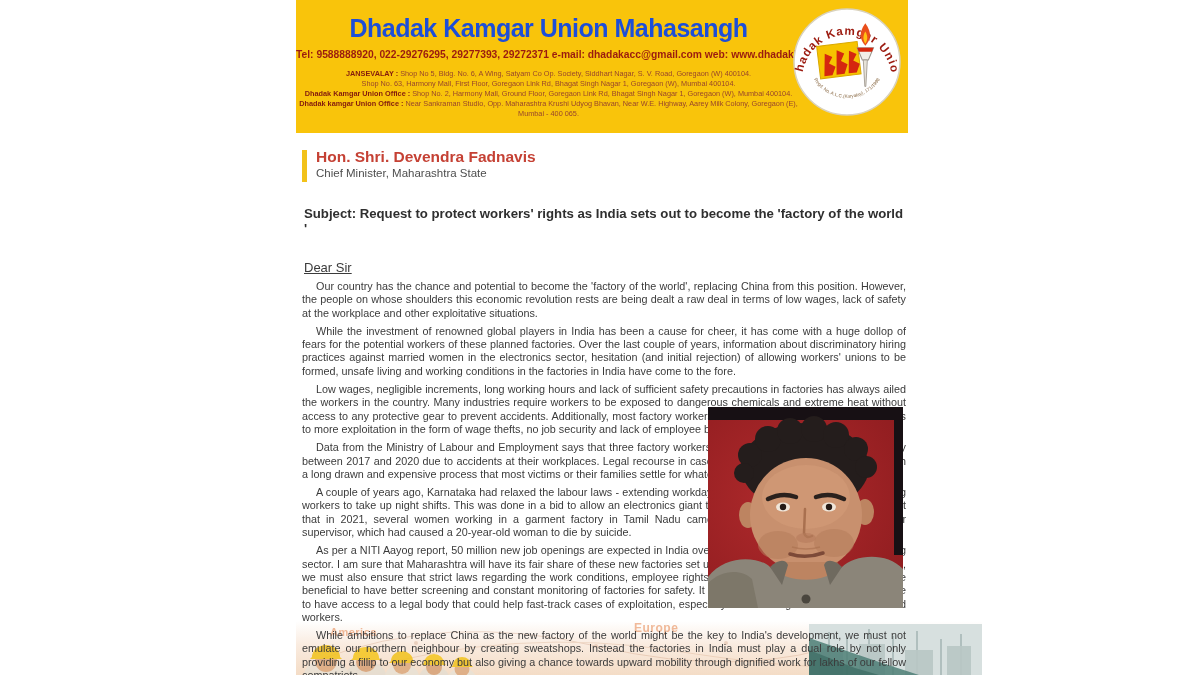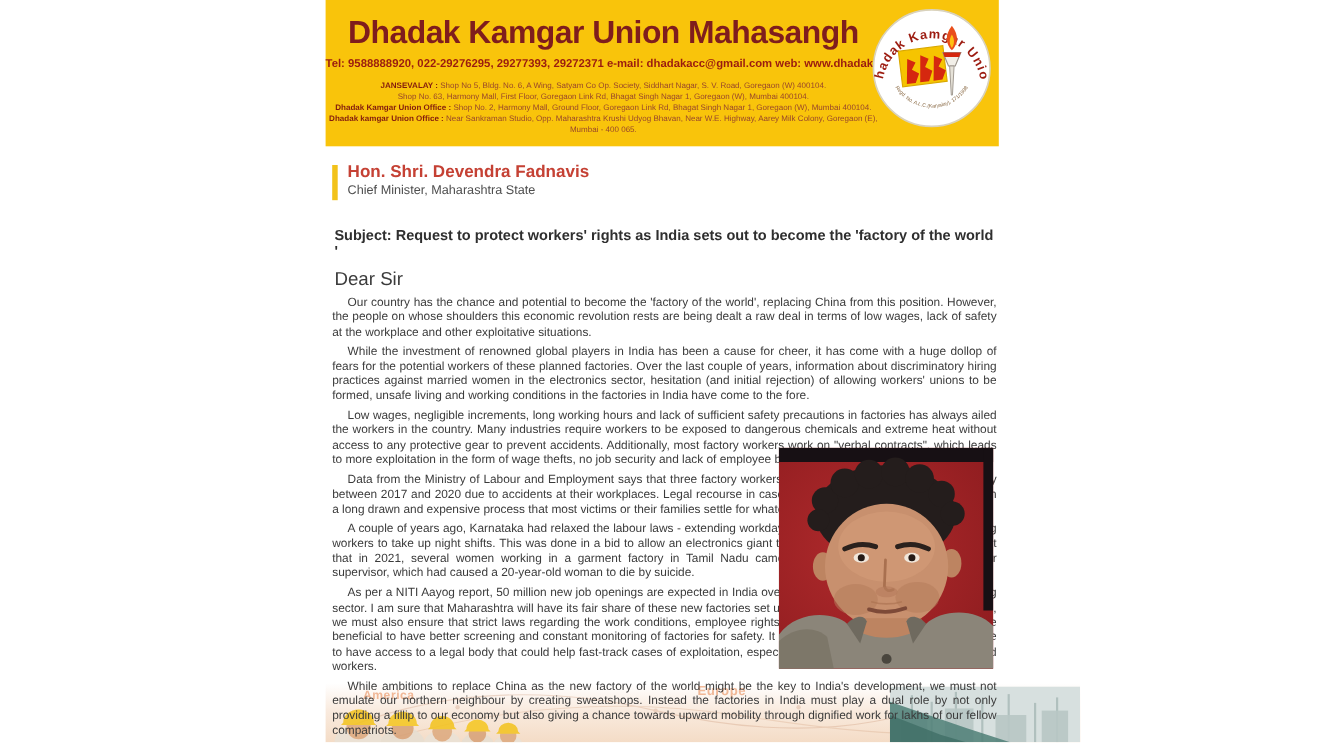--- a/index.html
+++ b/index.html
@@ -4,36 +4,36 @@
 <style>
   * { box-sizing: border-box; margin: 0; padding: 0; }
   html,body { width:1200px; height:675px; }
   body { font-family: "Liberation Sans", sans-serif; background:#ffffff; }
   .stage { position:relative; width:1200px; height:675px; background:#ffffff; overflow:hidden; }
   .doc { position:absolute; left:296px; top:0; width:612px; height:675px; background:#ffffff; }
 
   
   .header { position:relative; width:612px; height:133px; background:#F9C40B; z-index:2; }
   .header-inner { position:absolute; left:0; top:0; width:505px; height:133px; text-align:center; }
-  .org-name { padding-top:14px; font-size:29px; font-weight:bold; letter-spacing:-0.5px;
-              color:#7f1d1d; white-space:nowrap; }
+  .org-name { padding-top:14px; font-size:25px; font-weight:bold; letter-spacing:-0.5px;
+              color:#1d4ed8; white-space:nowrap; }
   .contact-line { margin-top:6px; font-size:10.3px; font-weight:bold; color:#9A1B10; white-space:nowrap; }
   .addresses { margin-top:9px; font-size:7.3px; line-height:10px; color:#98462B; }
   .addr-label { font-weight:bold; color:#831B0E;text-align:center; }
   .logo { position:absolute; right:6px; top:7px; width:110px; height:110px; }
 
   
   .main { position:relative; z-index:2; padding:0 2px 0 6px; }
   .recipient { position:relative; margin-top:15px; padding-left:14px; }
   .recipient:before { content:""; position:absolute; left:0; top:2px; width:5px; height:32px; background:#F2C21A; }
   .recipient-name { font-size:15.5px; font-weight:bold; color:#C54134; }
   .recipient-title { font-size:11.5px; color:#4e4e4e; margin-top:1px; }
 
   .subject { margin-top:27px; padding-left:2px; font-size:13.2px; font-weight:bold; color:#2f2f2f; }
-  .salutation { margin-top:8px; padding-left:2px; font-size:17px; color:#3b3b3b; }
+  .salutation { margin-top:24px; padding-left:2px; font-size:13px; color:#3b3b3b;text-decoration:underline; }
 
   
   #paragraphs { margin-top:5px; }
   .para { font-size:10.8px; line-height:13.3px; color:#3b3b3b; text-align:justify;
           text-indent:14px; margin-bottom:5px; }
   .para .b { font-weight:normal;margin-top:12px; }
 
   .closing-block { margin-top:6px; text-align:center; }
   .closing { font-size:11px; color:#3b3b3b; }
 

